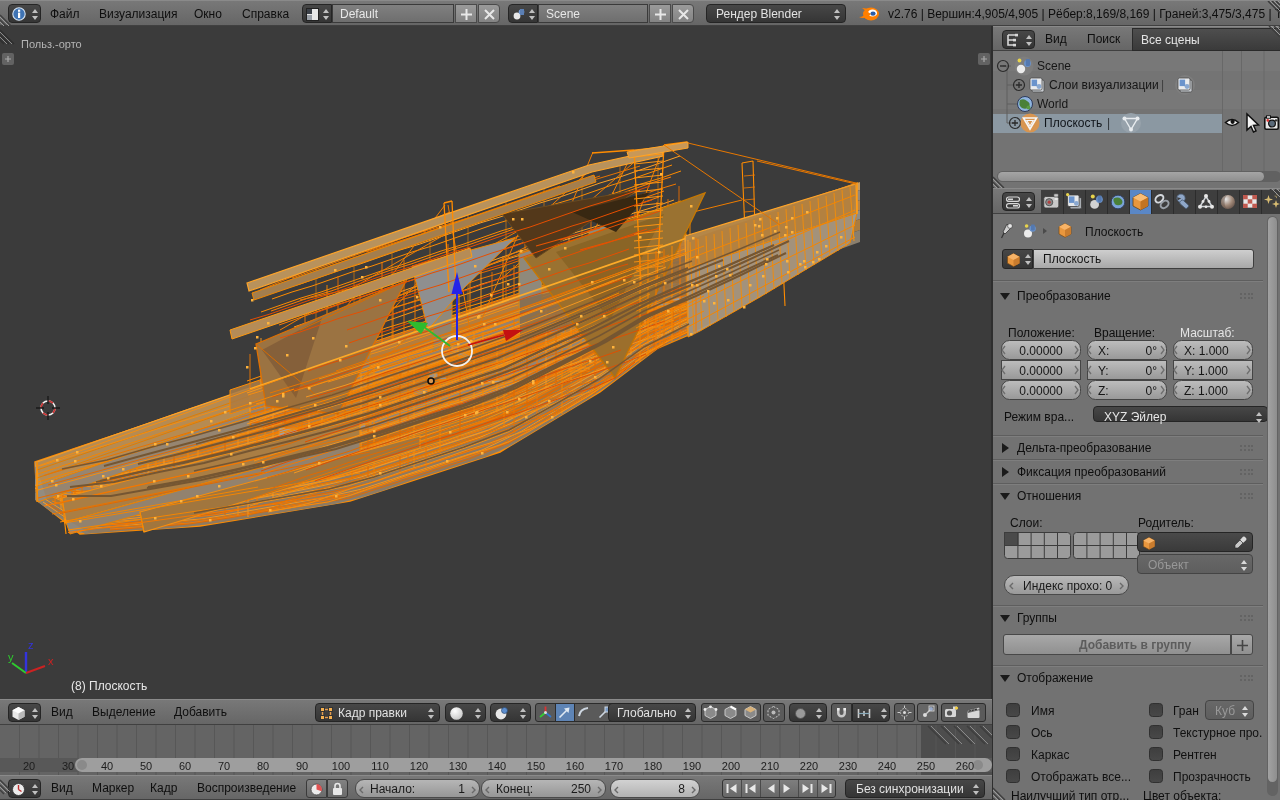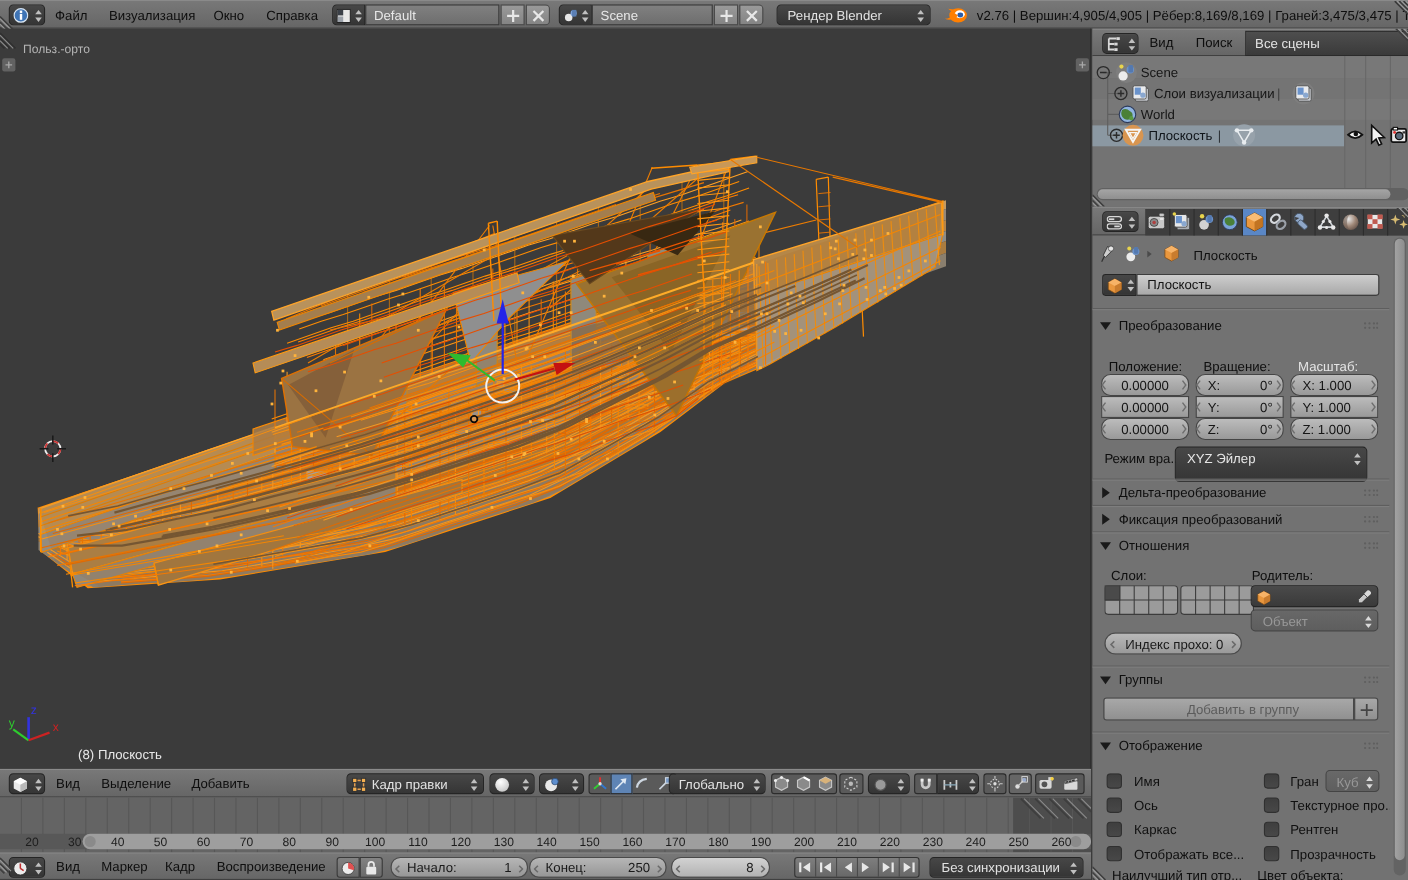--- a/index.html
+++ b/index.html
@@ -1371,21 +1371,21 @@
         <text x="97" y="34.5">Y:</text>
           <text x="156" y="34.5" text-anchor="end">0°</text>
         <text x="97" y="54.5">Z:</text>
           <text x="156" y="54.5" text-anchor="end">0°</text>
         <text x="183" y="14.5">X: 1.000</text>
         <text x="183" y="34.5">Y: 1.000</text>
         <text x="183" y="54.5">Z: 1.000</text>
       </g>
     </svg>
     <span class="abs" style="left:11px;top:222px;color:#0e0e0e;">Режим вра...</span>
-    <div class="abs darkbtn" style="left:75px;top:218px;width:175px;height:32px;">
+    <div class="abs darkbtn" style="left:100px;top:218px;width:175px;height:16px;">
       <span class="abs" style="left:10px;top:3px;color:#e6e6e6;">XYZ Эйлер</span>
       <svg class="abs" style="right:4px;top:4px;" width="8" height="13" viewBox="0 0 8 13">
         <path d="M4 1 L7 5 L1 5 Z" fill="#c0c0c0"></path>
           <path d="M4 12 L7 8 L1 8 Z" fill="#c0c0c0"></path>
       </svg>
     </div>
     <div class="abs" style="left:0;top:247px;width:270px;height:1px;background:#5e5e5e;"></div>
     <div class="abs" style="left:0;top:248px;width:270px;height:1px;background:#7e7e7e;"></div>
 
     <svg class="abs" style="left:8px;top:254px;" width="8" height="12" viewBox="0 0 8 12">
@@ -1501,21 +1501,21 @@
           <circle cx="6" cy="2" r="1"></circle>
           <circle cx="10" cy="2" r="1"></circle>
           <circle cx="2" cy="6" r="1"></circle>
           <circle cx="6" cy="6" r="1"></circle>
           <circle cx="10" cy="6" r="1"></circle>
           <circle cx="13" cy="2" r="1"></circle>
           <circle cx="13" cy="6" r="1"></circle>
         </g>
       </svg>
     <div class="abs" style="left:10px;top:446px;width:228px;height:21px;background:linear-gradient(#a8a8a8,#909090);border:1px solid #484848;border-radius:3px 0 0 3px;">
-      <span class="abs" style="left:75px;top:3px;color:#5c5c5c;">Добавить в группу</span>
+      <span class="abs" style="left:75px;top:3px;color:#5c5c5c;font-weight:bold;">Добавить в группу</span>
     </div>
     <div class="abs" style="left:238px;top:446px;width:22px;height:21px;background:linear-gradient(#a8a8a8,#909090);border:1px solid #484848;border-radius:0 3px 3px 0;">
       <svg class="abs" style="left:4px;top:4px;" width="13" height="13" viewBox="0 0 13 13">
           <path d="M6.5 1 V12 M1 6.5 H12" stroke="#454545" stroke-width="1.6"></path>
         </svg>
     </div>
     <div class="abs" style="left:0;top:477px;width:270px;height:1px;background:#5e5e5e;"></div>
     <div class="abs" style="left:0;top:478px;width:270px;height:1px;background:#7e7e7e;"></div>
 
     <svg class="abs" style="left:7px;top:485px;" width="10" height="10" viewBox="0 0 10 10">

